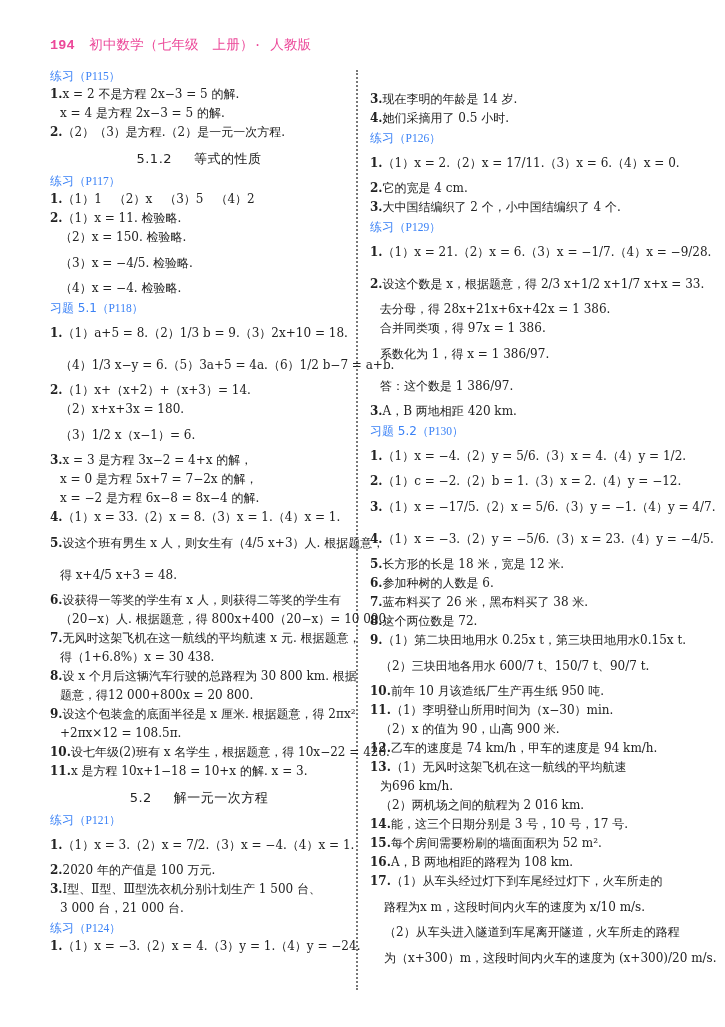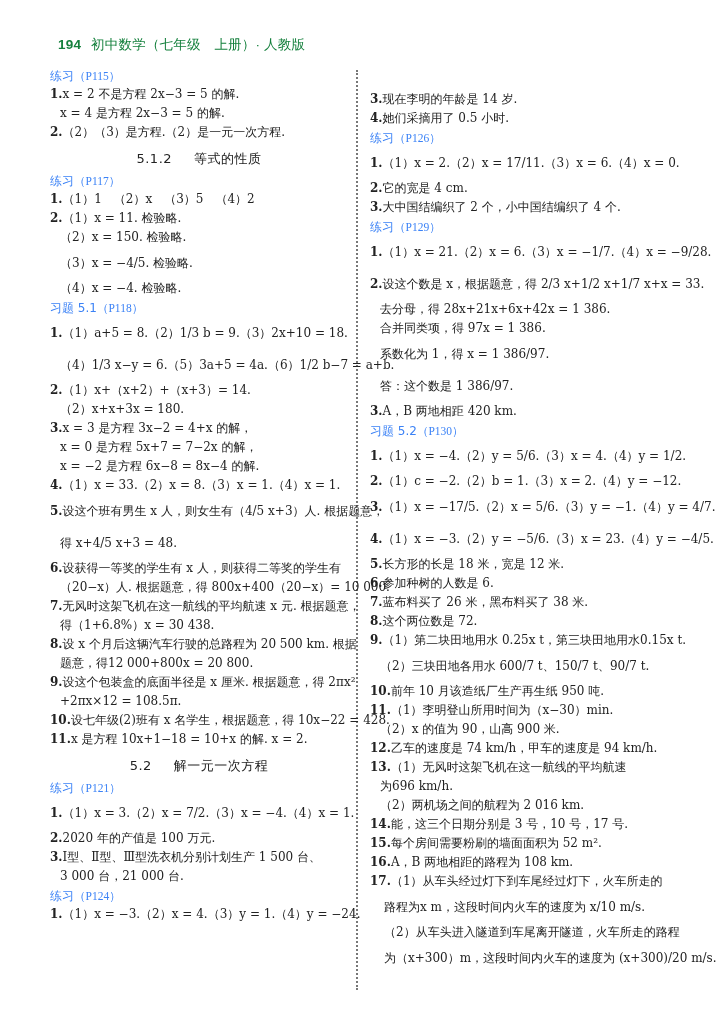--- a/index.html
+++ b/index.html
@@ -1,19 +1,19 @@
 <!DOCTYPE html>
 <html><head>
 <meta charset="utf-8">
 <style>
   html,body{margin:0;padding:0;background:#fff;}
   body{width:725px;height:1027px;position:relative;overflow:hidden;
        font-family:"DejaVu Serif","Liberation Serif",serif;color:#222;}
-  .page-header{position:absolute;left:50px;top:36px;font-family:Liberation Sans, sans-serif;
-       font-size:13.5px;color:#15803d;letter-spacing:0.2px;margin-left:8px;}
+  .page-header{position:absolute;left:50px;top:36px;font-family:Liberation Mono, monospace;
+       font-size:13.5px;color:#ec4899;letter-spacing:0.2px;}
   .page-header .num{font-weight:bold;margin-right:6px;}
   .col{position:absolute;top:66px;}
   .col-left{left:50px;width:298px;}
   .col-right{left:370px;width:315px;margin-top:24px;}
   .divider{position:absolute;left:356px;top:70px;height:920px;border-left:2px dotted #777;}
   .sec{font-family:"DejaVu Sans","Liberation Sans",sans-serif;color:#3b82f6;font-size:12px;line-height:18px;margin-top:1px;}
   .sec .pg{font-family:"Liberation Serif",serif;font-size:11.5px;}
   .chapter{font-family:"DejaVu Sans","Liberation Sans",sans-serif;font-size:13px;text-align:center;
        color:#222;margin:8px 0 4px;letter-spacing:0.5px;}
   .chapter .n{margin-right:22px;}
@@ -43,36 +43,37 @@
     <div class="line "><span class="q">1.</span><span>（1）1　（2）x　（3）5　（4）2</span></div>
     <div class="line "><span class="q">2.</span><span>（1）x = 11. 检验略.</span></div>
     <div class="line ind"><span>（2）x = 150. 检验略.</span></div>
     <div class="line ind tall"><span>（3）x = −4/5. 检验略.</span></div>
     <div class="line ind"><span>（4）x = −4. 检验略.</span></div>
     <div class="sec"><span>习题 5.1</span><span class="pg">（P118）</span></div>
     <div class="line tall"><span class="q">1.</span><span>（1）a+5 = 8.（2）1/3 b = 9.（3）2x+10 = 18.</span></div>
     <div class="line ind tall"><span>（4）1/3 x−y = 6.（5）3a+5 = 4a.（6）1/2 b−7 = a+b.</span></div>
     <div class="line "><span class="q">2.</span><span>（1）x+（x+2）+（x+3）= 14.</span></div>
     <div class="line ind"><span>（2）x+x+3x = 180.</span></div>
+    <div class="line ind tall"><span>（3）1/2 x（x−1）= 6.</span></div>
     <div class="line "><span class="q">3.</span><span>x = 3 是方程 3x−2 = 4+x 的解，</span></div>
     <div class="line ind"><span>x = 0 是方程 5x+7 = 7−2x 的解，</span></div>
     <div class="line ind"><span>x = −2 是方程 6x−8 = 8x−4 的解.</span></div>
     <div class="line "><span class="q">4.</span><span>（1）x = 33.（2）x = 8.（3）x = 1.（4）x = 1.</span></div>
     <div class="line tall"><span class="q">5.</span><span>设这个班有男生 x 人，则女生有（4/5 x+3）人. 根据题意，</span></div>
     <div class="line ind tall"><span>得 x+4/5 x+3 = 48.</span></div>
     <div class="line "><span class="q">6.</span><span>设获得一等奖的学生有 x 人，则获得二等奖的学生有</span></div>
     <div class="line ind"><span>（20−x）人. 根据题意，得 800x+400（20−x）= 10 000.</span></div>
     <div class="line "><span class="q">7.</span><span>无风时这架飞机在这一航线的平均航速 x 元. 根据题意，</span></div>
     <div class="line ind"><span>得（1+6.8%）x = 30 438.</span></div>
-    <div class="line "><span class="q">8.</span><span>设 x 个月后这辆汽车行驶的总路程为 20 500 km. 根据</span></div>
+    <div class="line "><span class="q">8.</span><span>设 x 个月后这辆汽车行驶的总路程为 30 800 km. 根据</span></div>
     <div class="line ind"><span>题意，得12 000+800x = 20 800.</span></div>
     <div class="line "><span class="q">9.</span><span>设这个包装盒的底面半径是 x 厘米. 根据题意，得 2πx²</span></div>
     <div class="line ind"><span>+2πx×12 = 108.5π.</span></div>
     <div class="line "><span class="q">10.</span><span>设七年级(2)班有 x 名学生，根据题意，得 10x−22 = 428.</span></div>
-    <div class="line "><span class="q">11.</span><span>x 是方程 10x+1−18 = 10+x 的解. x = 2.</span></div>
+    <div class="line "><span class="q">11.</span><span>x 是方程 10x+1−18 = 10+x 的解. x = 3.</span></div>
     <div class="chapter"><span class="n">5.2</span><span>解一元一次方程</span></div>
     <div class="sec"><span>练习</span><span class="pg">（P121）</span></div>
     <div class="line tall"><span class="q">1.</span><span>（1）x = 3.（2）x = 7/2.（3）x = −4.（4）x = 1.</span></div>
     <div class="line "><span class="q">2.</span><span>2020 年的产值是 100 万元.</span></div>
     <div class="line "><span class="q">3.</span><span>Ⅰ型、Ⅱ型、Ⅲ型洗衣机分别计划生产 1 500 台、</span></div>
     <div class="line ind"><span>3 000 台，21 000 台.</span></div>
     <div class="sec"><span>练习</span><span class="pg">（P124）</span></div>
     <div class="line "><span class="q">1.</span><span>（1）x = −3.（2）x = 4.（3）y = 1.（4）y = −24.</span></div>
   </div>
 <div class="col col-right" id="col-right">

